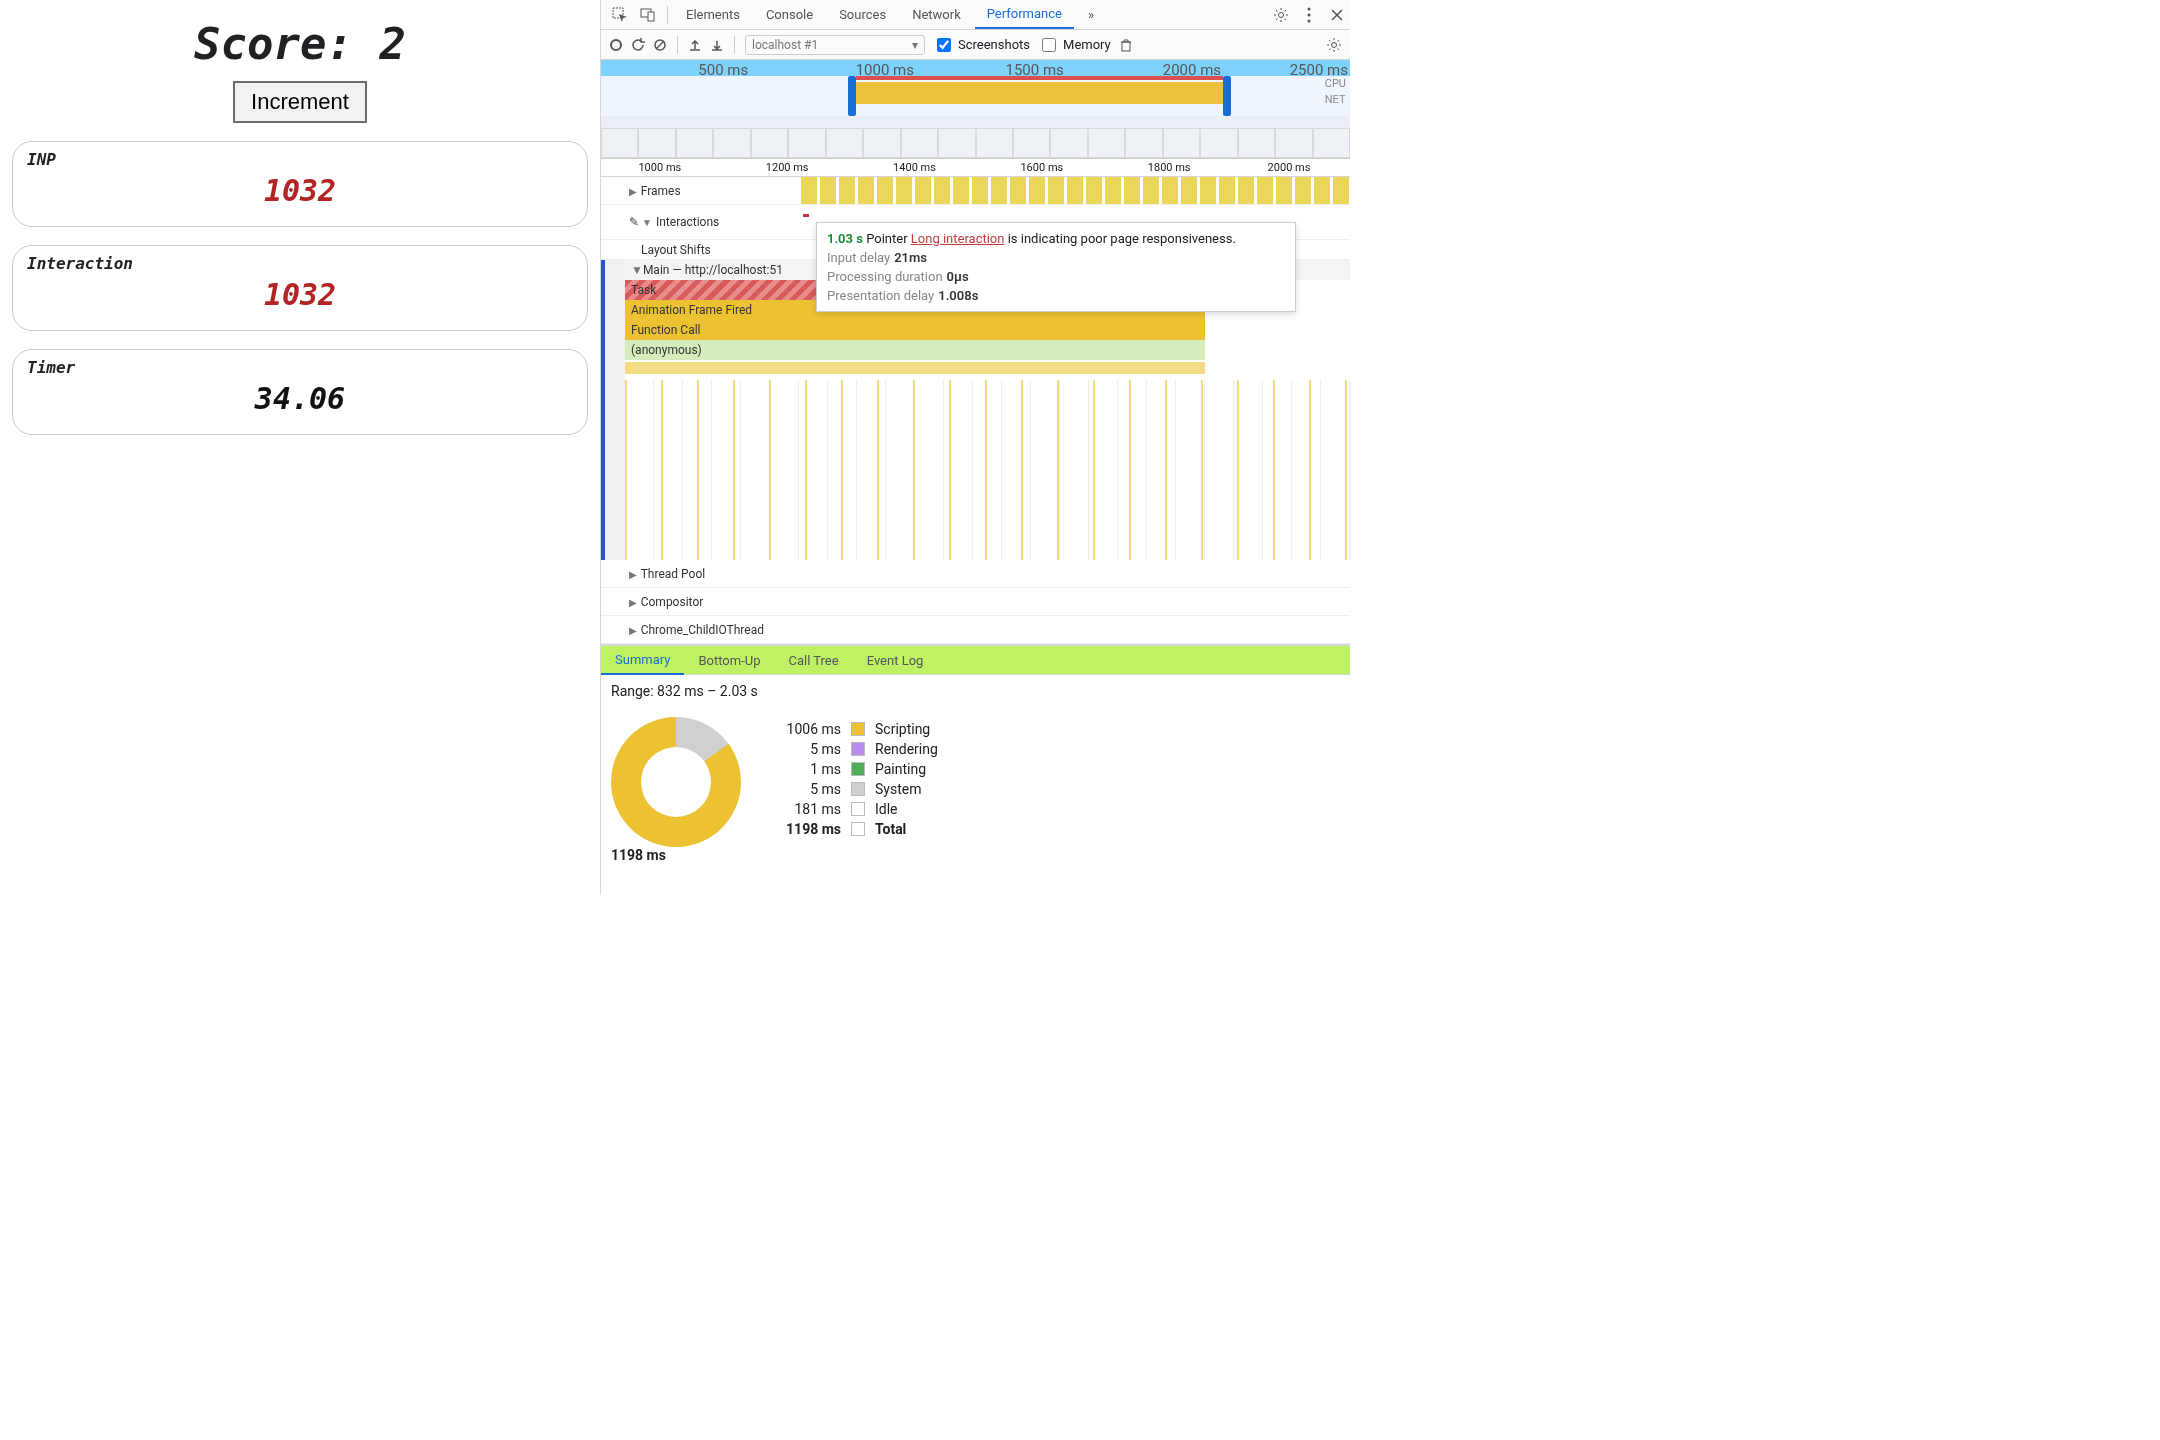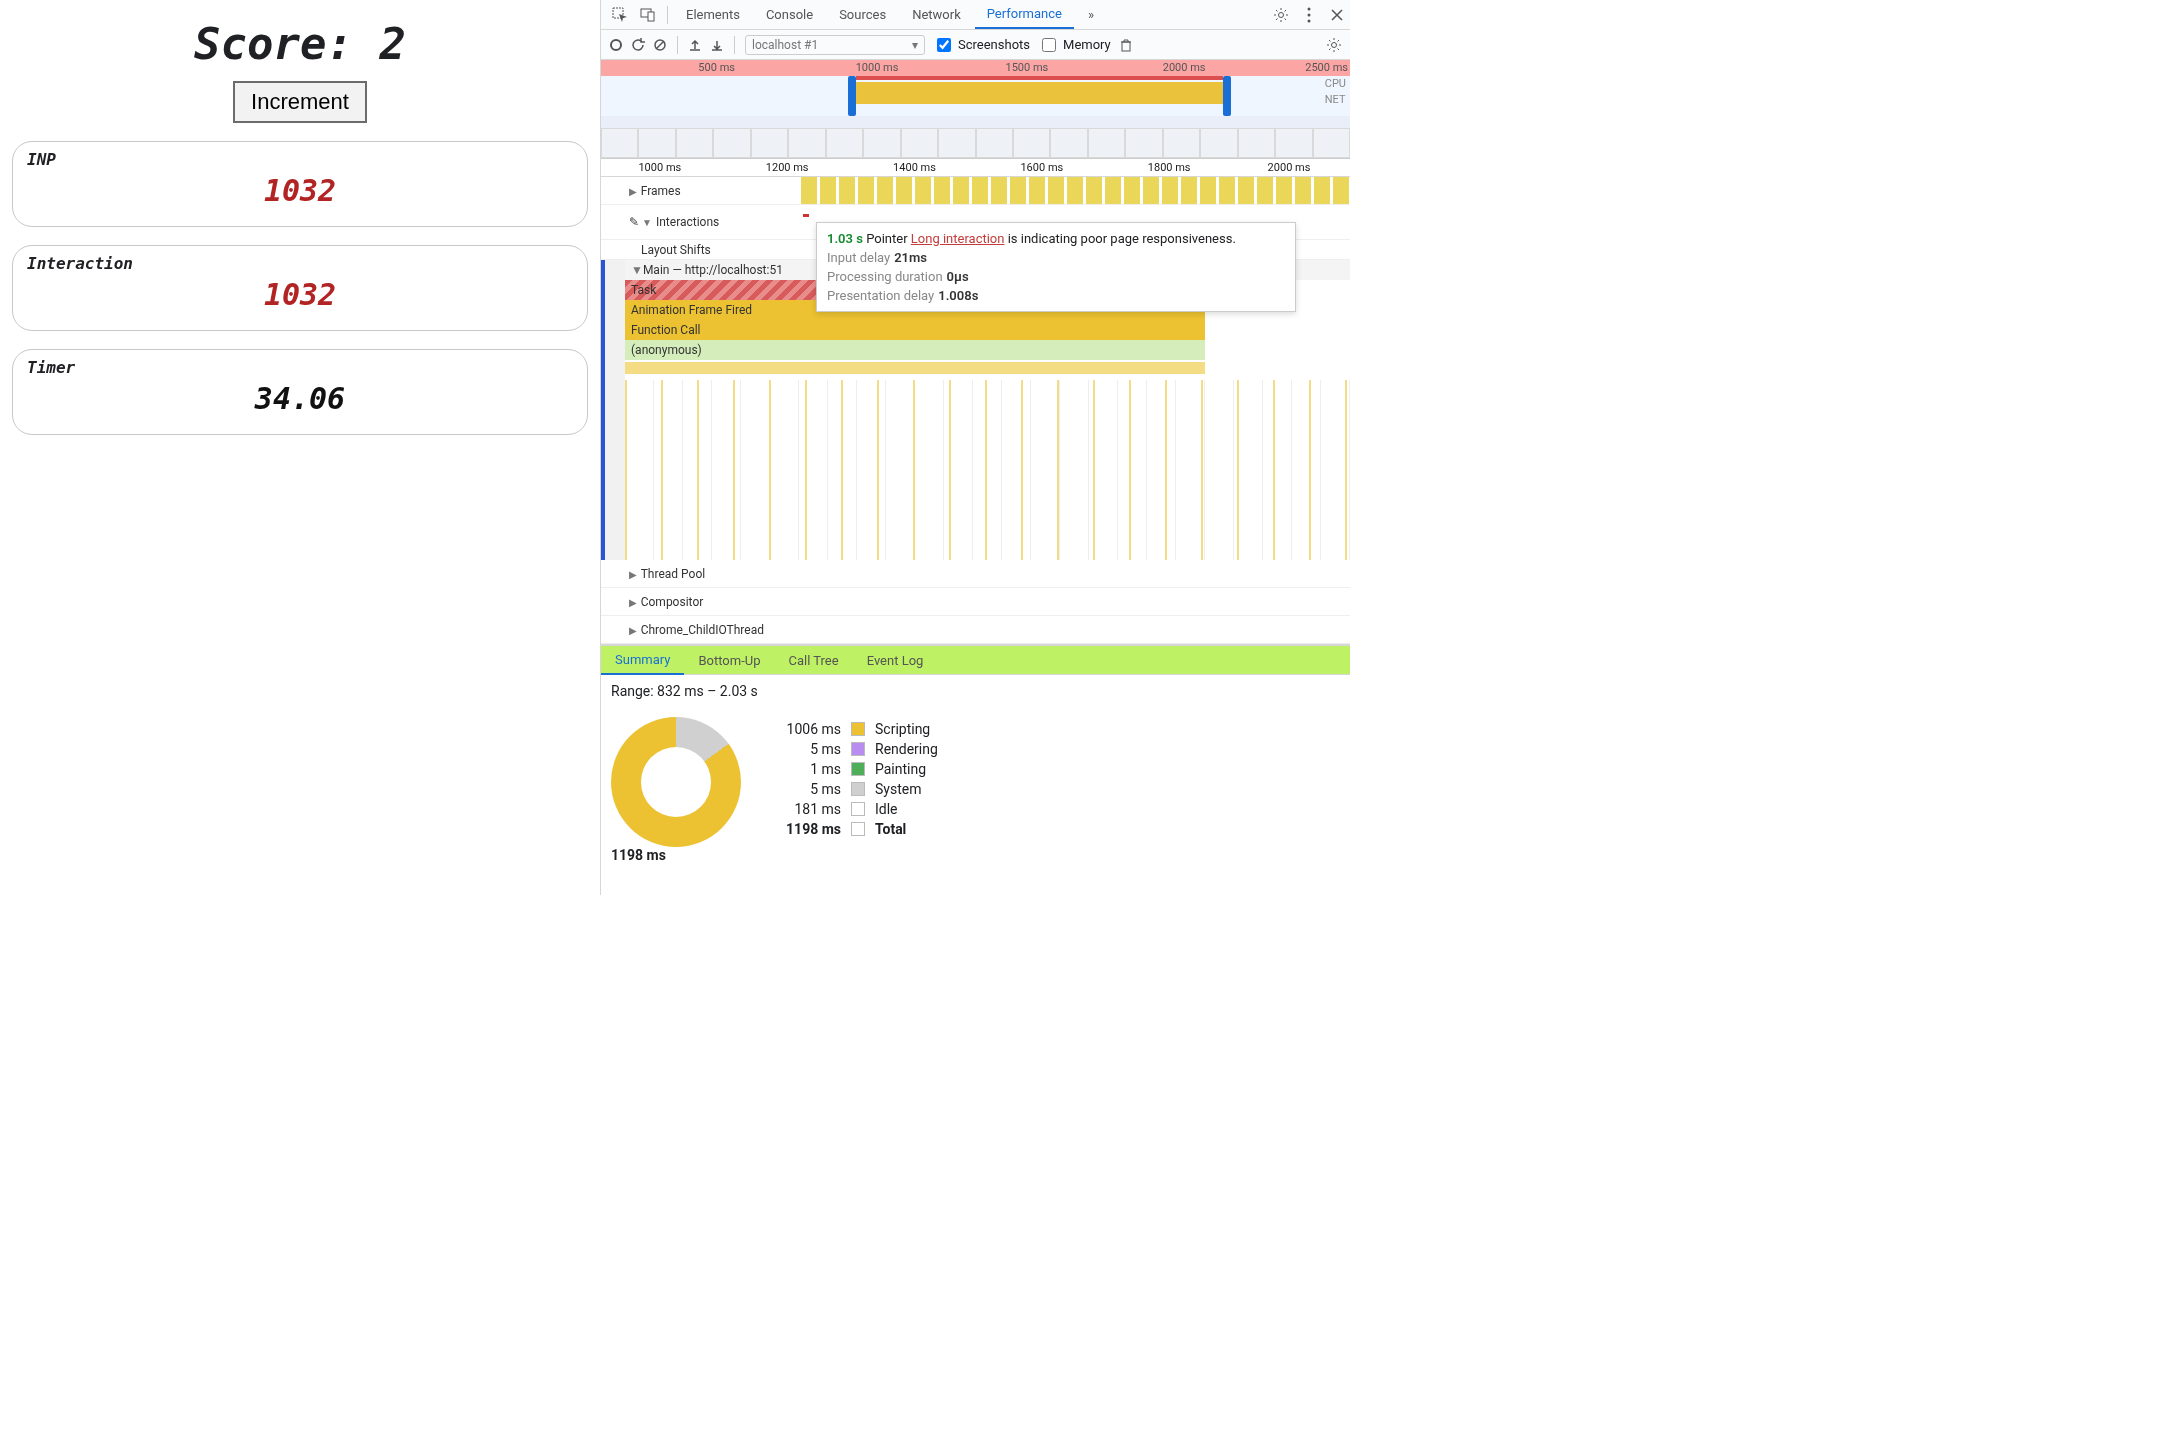--- a/index.html
+++ b/index.html
@@ -79,21 +79,21 @@
   .target-sel {
     flex:0 0 180px; border:1px solid #ccc; border-radius:3px;
     height:20px; font-size:12px; display:flex; align-items:center; padding:0 6px;
     color:#777; justify-content:space-between;
   }
   .chk { display:flex; align-items:center; gap:4px; font-size:13px;}
   .chk input { width:14px; height:14px; }
 
   
   .overview { border-bottom:1px solid #ccc; }
-  .ov-ruler { height:16px; display:flex; font-size:11px; color:#555; position:relative; background:#fca5a5;}
+  .ov-ruler { height:16px; display:flex; font-size:15px; color:#555; position:relative; background:#7dd3fc;}
   .ov-ruler span { position:absolute; top:1px; }
   .ov-body { height:40px; background:#f0f6ff; position:relative; }
   .ov-cpu-bar { position:absolute; top:6px; height:22px; background:#eac23c; left:34%; right:17%; }
   .ov-cpu-top { position:absolute; top:0px; height:4px; background:#dd4e4e; left:34%; right:17%; }
   .ov-handle { position:absolute; top:0; bottom:0; width:8px; background:#1a6fd6; border-radius:2px;}
   .ov-labels { position:absolute; right:4px; font-size:11px; color:#888; line-height:16px;}
   .ov-net { height:12px; background:#e9eef8;}
   .ov-shots { height:30px; background:#eef2f7; display:flex; }
   .ov-shots div { flex:1; border:1px solid #d9d9d9;}
 

